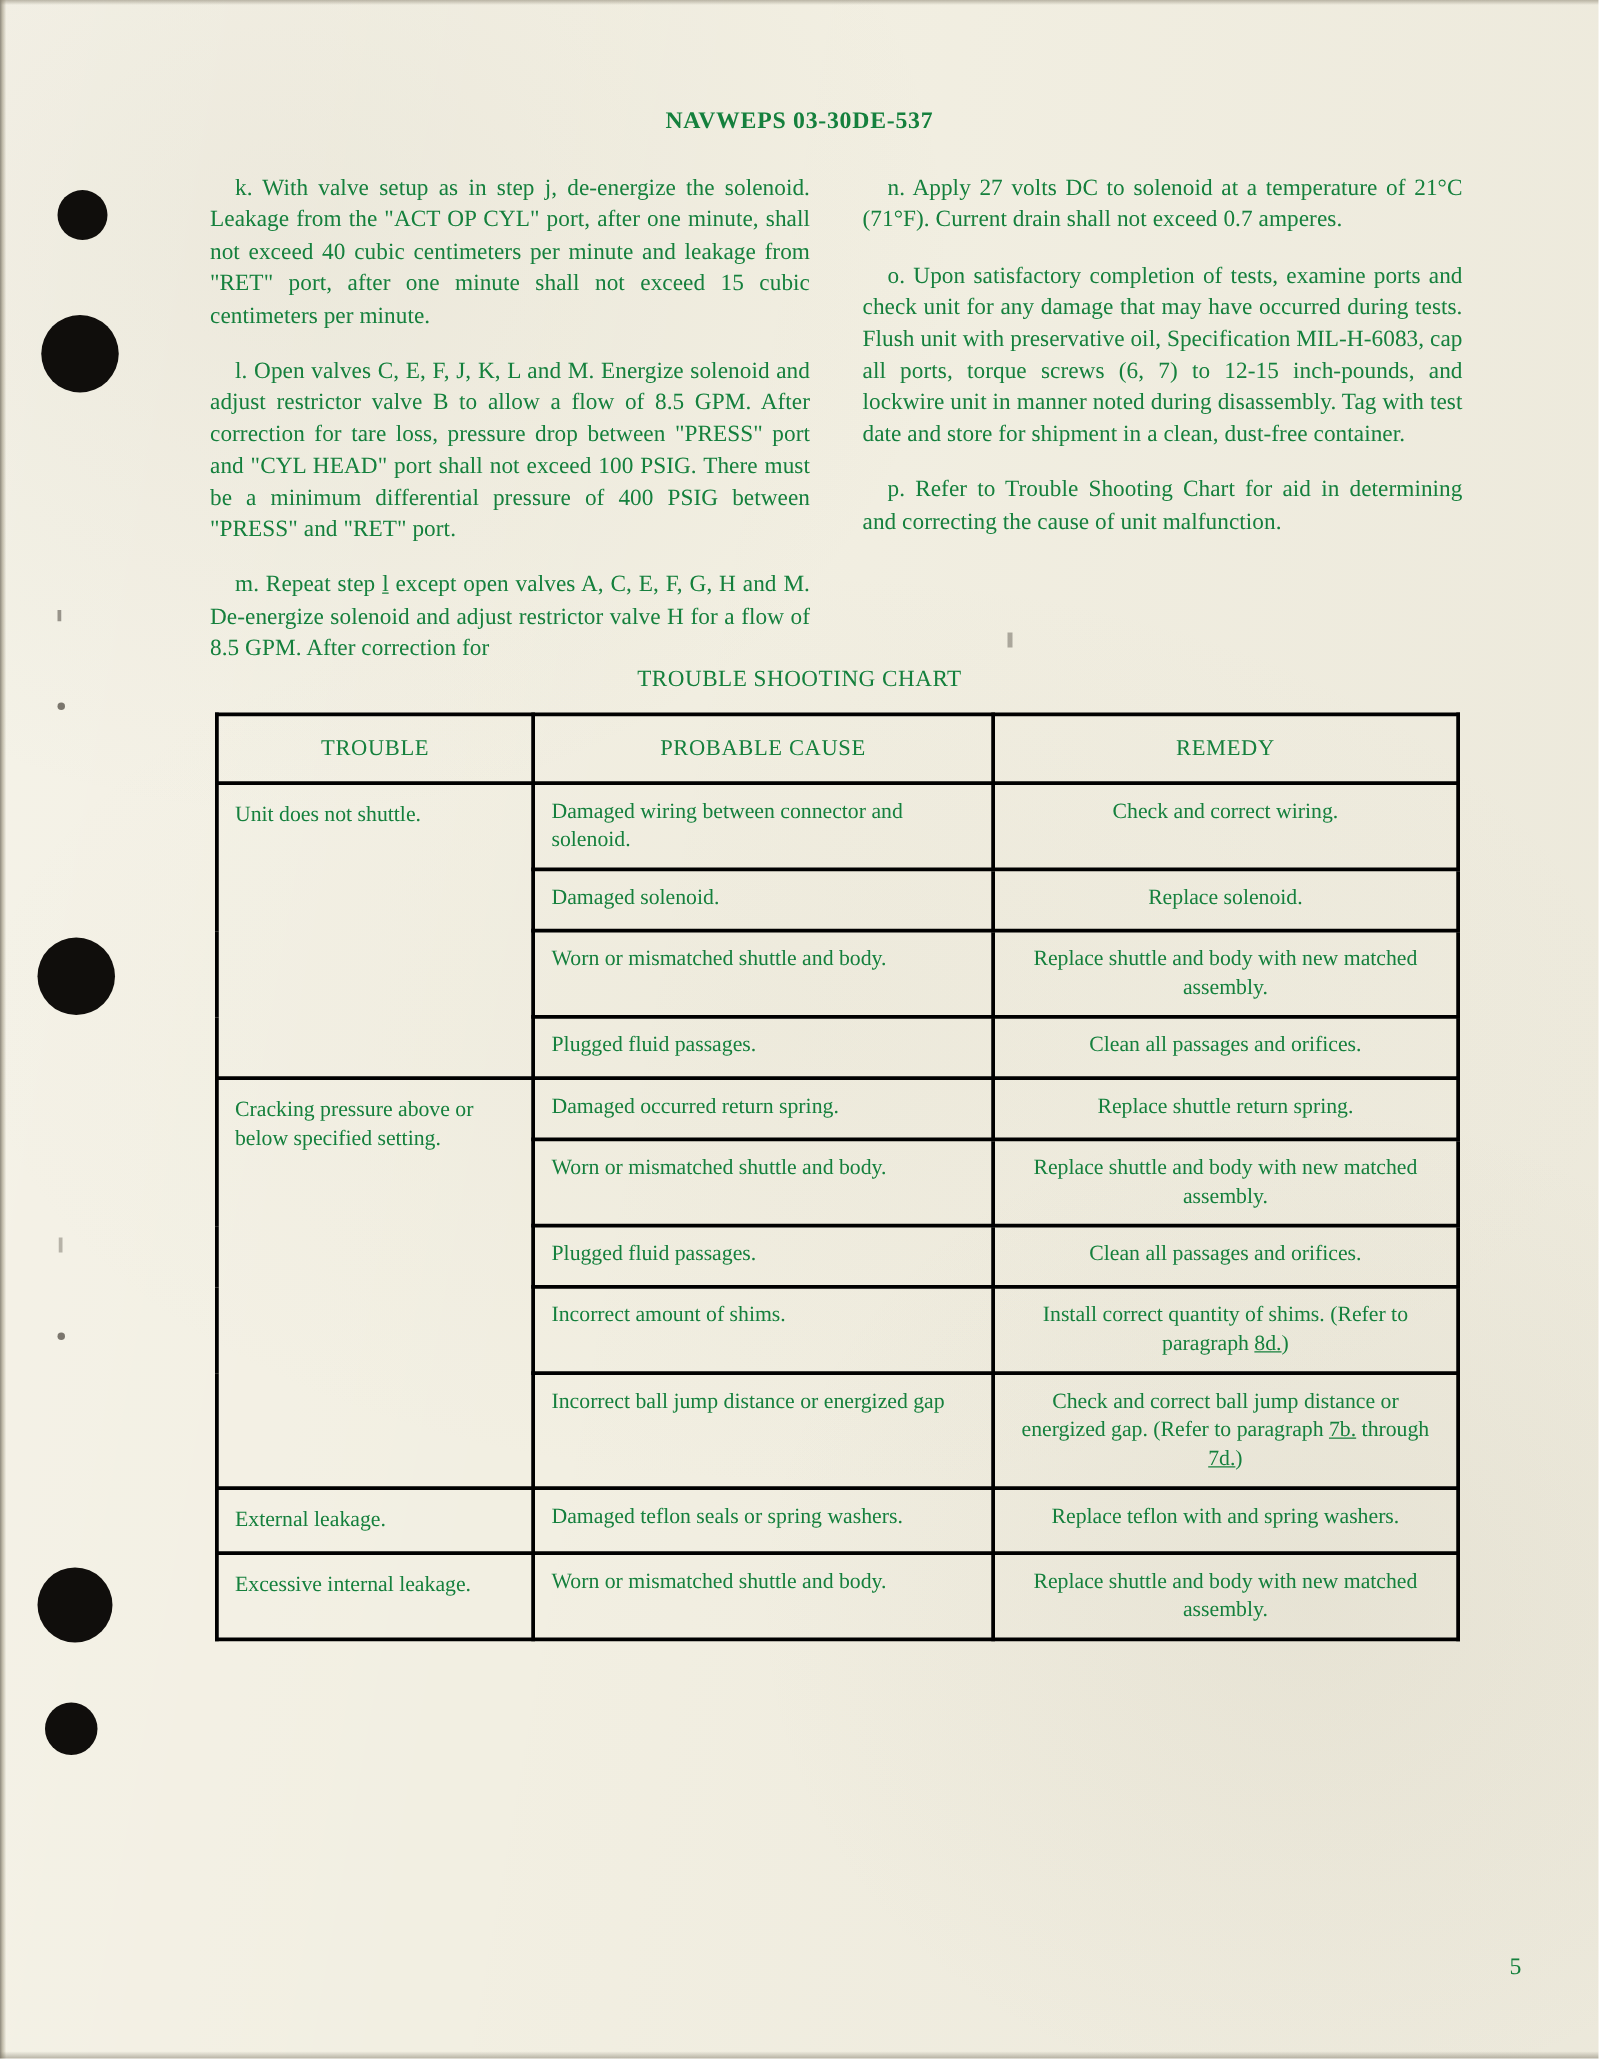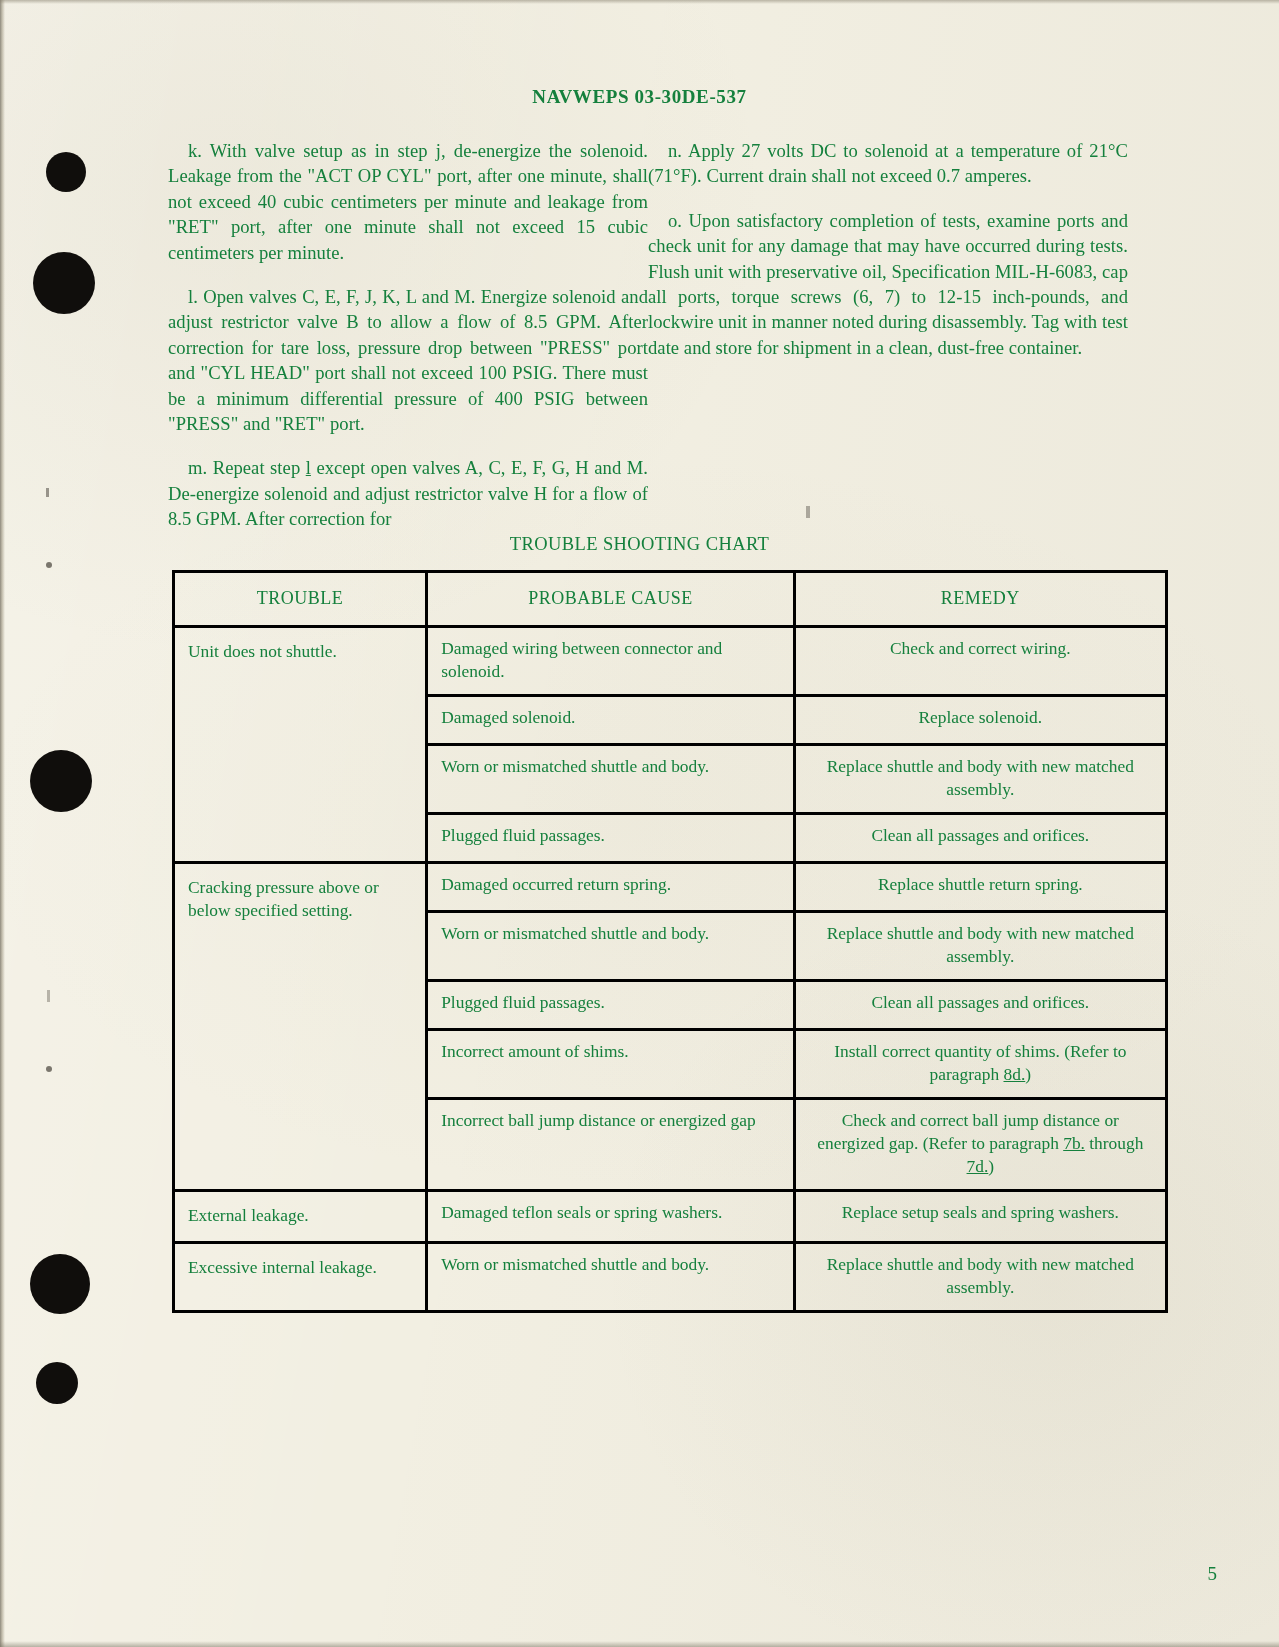--- a/index.html
+++ b/index.html
@@ -66,20 +66,21 @@
     letter-spacing: 0.6px;
     font-weight: 600;
   }
 
   .columns {
     position: absolute;
     left: 168px;
     top: 138px;
     width: 1002px;
     display: flex;
+    gap: 42px;
   }
   .col {
     width: 480px;
   }
   .para {
     font-size: 18.6px;
     line-height: 25.4px;
     text-align: justify;
     margin: 0 0 19px 0;
     text-indent: 20px;
@@ -165,20 +166,21 @@
 
   <div class="columns">
     <div class="col">
       <p class="para">k.  With valve setup as in step j, de-energize the solenoid.  Leakage from the "ACT OP CYL" port, after one minute, shall not exceed 40 cubic centimeters per minute and leakage from "RET" port, after one minute shall not exceed 15 cubic centimeters per minute.</p>
       <p class="para">l.  Open valves C, E, F, J, K, L and M.  Energize solenoid and adjust restrictor valve B to allow a flow of 8.5 GPM. After correction for tare loss, pressure drop between "PRESS" port and "CYL HEAD" port shall not exceed 100 PSIG. There must be a minimum differential pressure of 400 PSIG between "PRESS" and "RET" port.</p>
       <p class="para">m. Repeat step <span class="u">l</span> except open valves A, C, E, F, G, H and M.  De-energize solenoid and adjust restrictor valve H for a flow of 8.5 GPM.  After correction for</p>
     </div>
     <div class="col">
       <p class="para">n.  Apply 27 volts DC to solenoid at a temperature of 21°C (71°F).  Current drain shall not exceed 0.7 amperes.</p>
       <p class="para">o.  Upon satisfactory completion of tests, examine ports and check unit for any damage that may have occurred during tests.  Flush unit with preservative oil, Specification MIL-H-6083, cap all ports, torque screws (6, 7) to 12-15 inch-pounds, and lockwire unit in manner noted during disassembly.  Tag with test date and store for shipment in a clean, dust-free container.</p>
+      <p class="para">p.  Refer to Trouble Shooting Chart for aid in determining and correcting the cause of unit malfunction.</p>
     </div>
   </div>
 
   <div class="chart-title">TROUBLE SHOOTING CHART</div>
 
   <table class="ts-chart">
     <thead>
       <tr>
         <th class="c-trouble">TROUBLE</th>
         <th class="c-cause">PROBABLE CAUSE</th>
@@ -220,21 +222,21 @@
           <td class="c-cause">Incorrect amount of shims.</td>
           <td class="c-remedy">Install correct quantity of shims. (Refer to paragraph <span class="u">8d.</span>)</td>
         </tr>
         <tr class="rowpad">
           <td class="c-cause">Incorrect ball jump distance or energized gap</td>
           <td class="c-remedy">Check and correct ball jump distance or energized gap.  (Refer to paragraph <span class="u">7b.</span> through <span class="u">7d.</span>)</td>
         </tr>
         <tr class="rowpad">
           <td class="c-trouble trouble-cell">External leakage.</td>
           <td class="c-cause">Damaged teflon seals or spring washers.</td>
-          <td class="c-remedy">Replace setup seals and spring washers.</td>
+          <td class="c-remedy">Replace teflon with and spring washers.</td>
         </tr>
         <tr class="rowpad">
           <td class="c-trouble trouble-cell">Excessive internal leakage.</td>
           <td class="c-cause">Worn or mismatched shuttle and body.</td>
           <td class="c-remedy">Replace shuttle and body with new matched assembly.</td>
         </tr>
       </tbody>
   </table>
 
   <div class="page-number">5</div>

